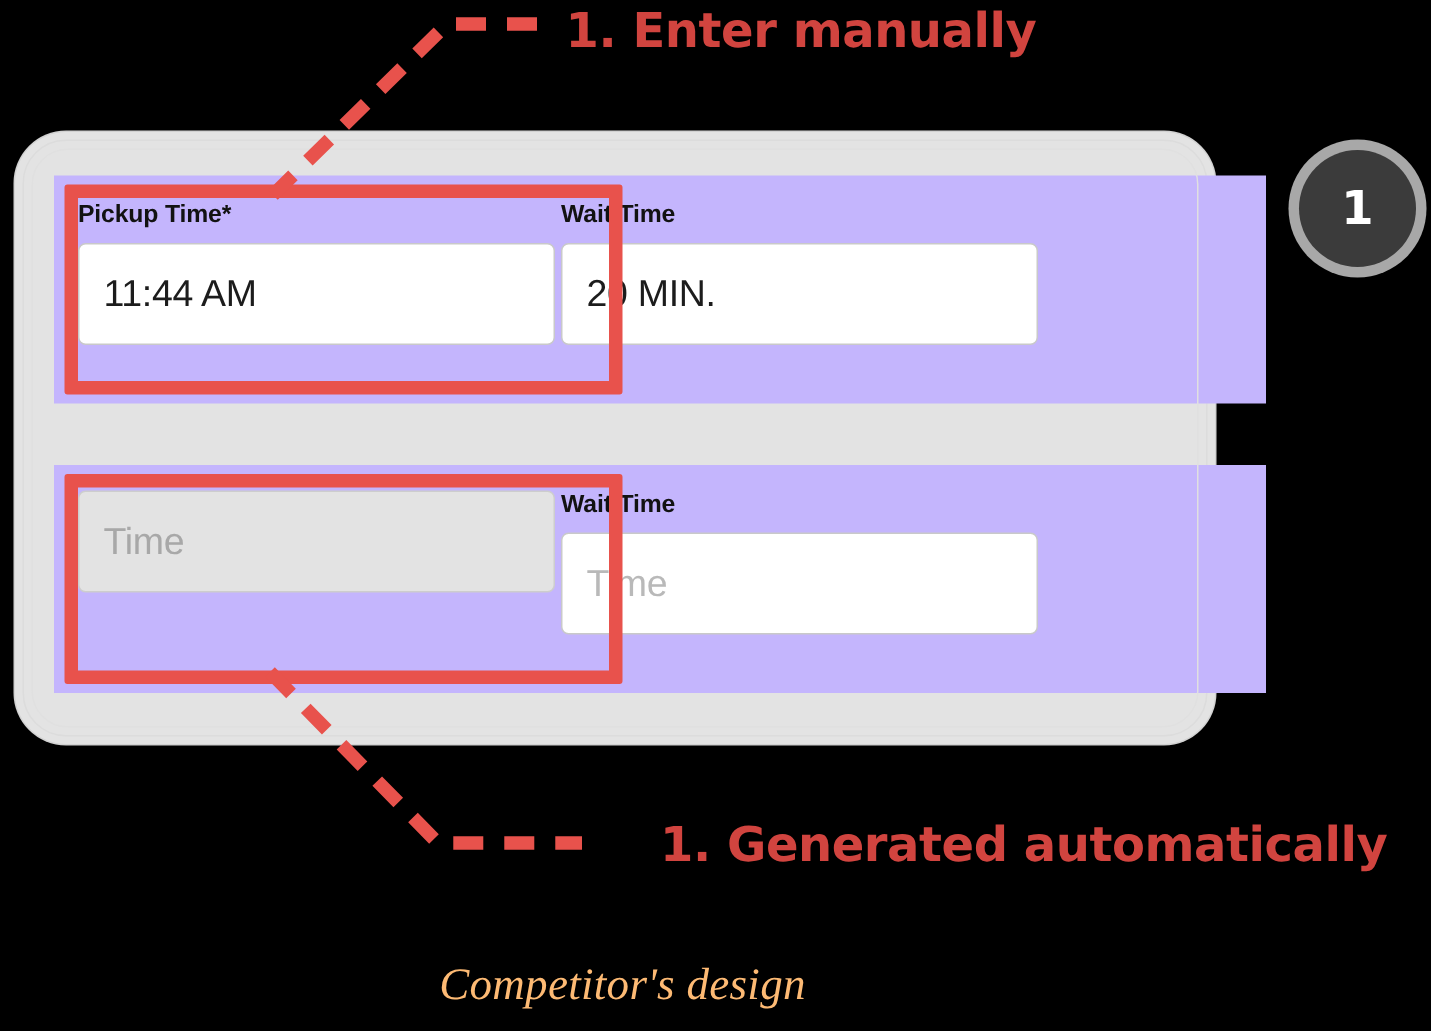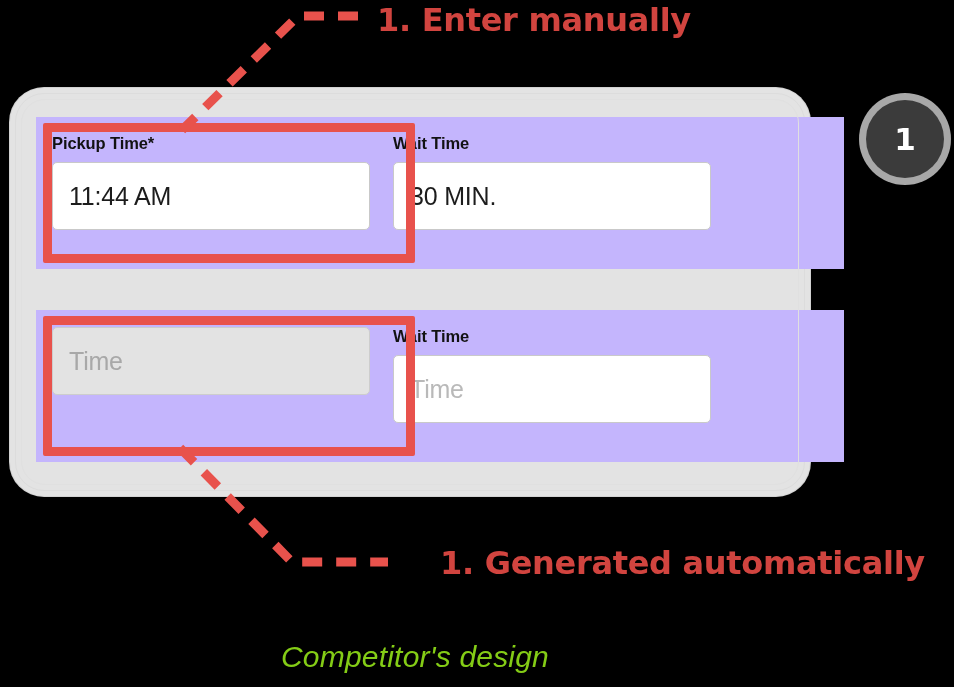--- a/index.html
+++ b/index.html
@@ -64,21 +64,21 @@
     width: 100%;
     height: 100%;
     display: flex;
     padding: 17px 16px 16px 16px;
   }
 
   .field-group {
     width: 318px;
     flex: 0 0 318px;
   }
-  .field-group.second { margin-left: 23px; }
+  .field-group.second { margin-left: 4px; }
 
   .field-label {
     font-size: 16.5px;
     font-weight: 700;
     color: #121212;
     letter-spacing: -0.1px;
     margin-bottom: 9px;
     white-space: nowrap;
   }
 
@@ -154,41 +154,41 @@
     font-family: "DejaVu Sans", sans-serif;
   }
 
   
   #caption {
     position: absolute;
     left: 0;
     top: 640px;
     width: 830px;
     text-align: center;
-    color: #84cc16;
+    color: #fdba74;
     font-size: 30px;
     font-style: italic;
     letter-spacing: 0.2px;
-    font-family: Liberation Sans, sans-serif;
+    font-family: Liberation Serif, serif;
   }
 </style>
 </head>
 <body>
 
 <div id="shell">
 
   <div class="card" id="card-1">
     <div class="card-inner">
       <div class="field-group">
         <div class="field-label">Pickup Time*</div>
         <div class="field-input" placeholder="Time">11:44 AM</div>
       </div>
       <div class="field-group second">
         <div class="field-label">Wait Time</div>
-        <div class="field-input" placeholder="Time">30 MIN.</div>
+        <div class="field-input" placeholder="Time">20 MIN.</div>
       </div>
     </div>
   </div>
 
   <div class="card" id="card-2">
     <div class="card-inner">
       <div class="field-group">
         <div class="field-input disabled" placeholder="Time">Time</div>
       </div>
       <div class="field-group second">

